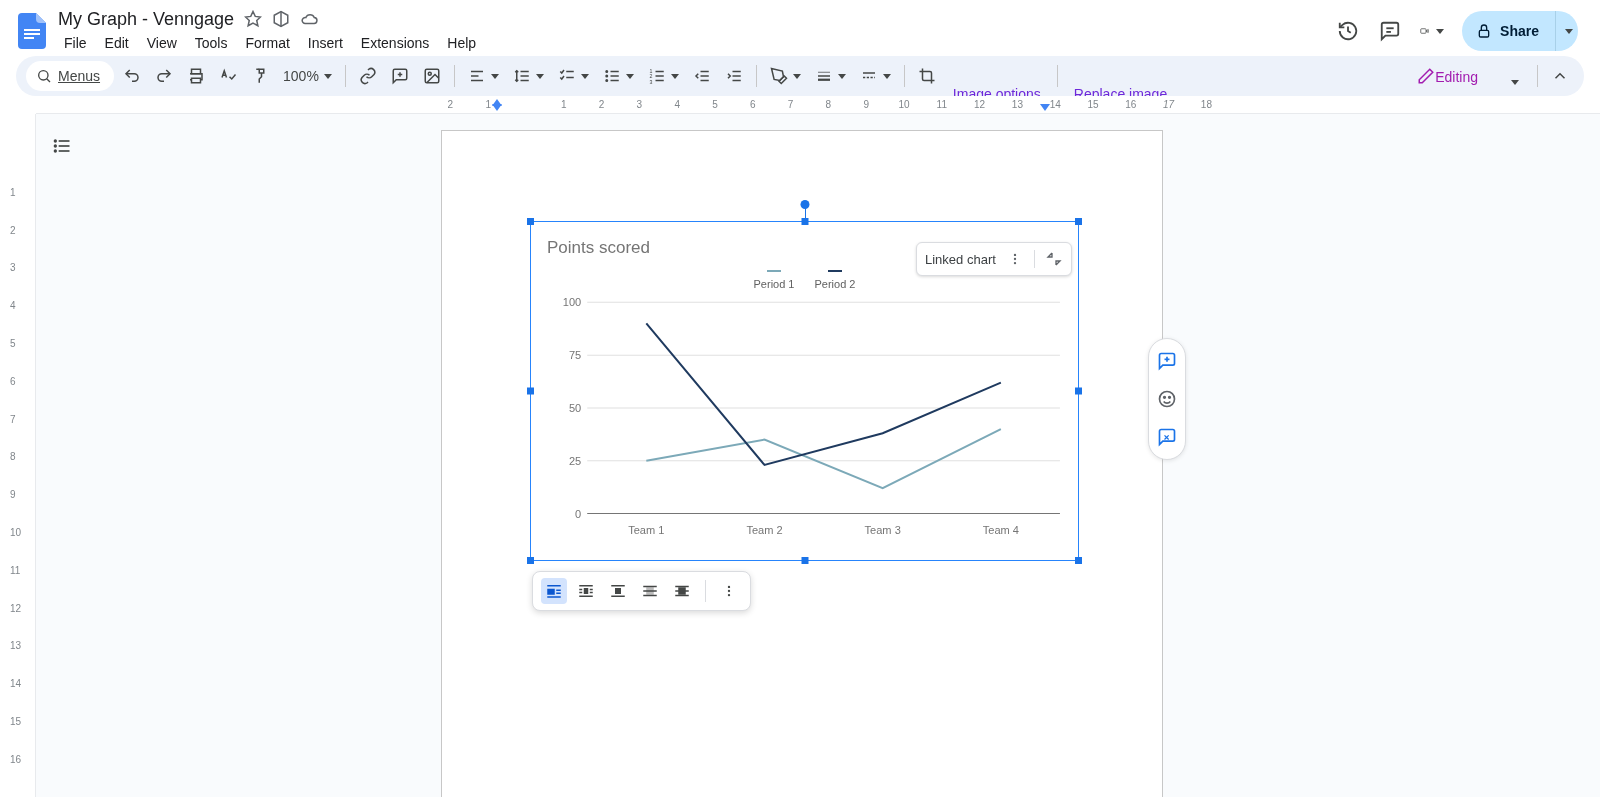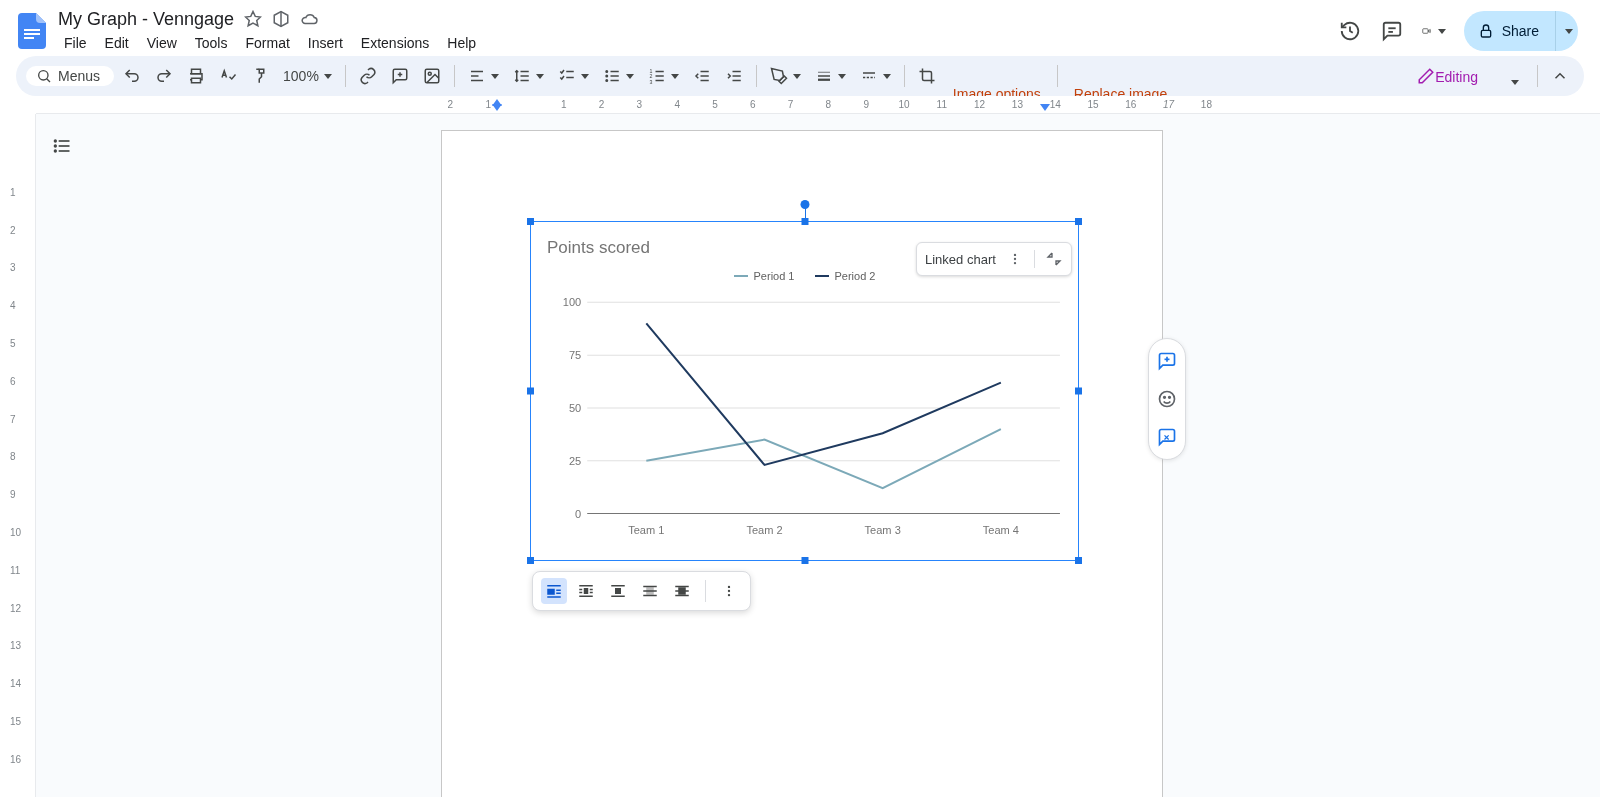--- a/index.html
+++ b/index.html
@@ -11,30 +11,30 @@
 .docs-logo svg { width: 28px; height: 36px; }
 .title-area { flex: 1; display: flex; flex-direction: column; }
 .title-row { display: flex; align-items: center; gap: 10px; padding-left: 2px; }
 .doc-title { font-size: 18px; color: #202124; }
 .title-icon { width: 18px; height: 18px; color: #5f6368; display: flex; align-items: center; justify-content: center; cursor: pointer; }
 .menu-row { display: flex; gap: 2px; padding-top: 2px; }
 .menu-item { font-size: 14px; color: #202124; padding: 3px 8px; border-radius: 4px; cursor: pointer; }
 .header-right { display: flex; align-items: center; gap: 18px; padding-right: 10px; }
 .hr-icon { width: 24px; height: 24px; color: #444746; display:flex; align-items:center; justify-content:center; cursor:pointer;}
 .meet-btn { display:flex; align-items:center; gap:4px; }
-.share-btn { background: #c2e7ff; border-radius: 40px 0 0 40px; height: 40px; padding: 0 16px 0 14px; display:flex; align-items:center; gap:8px; color:#001d35; font-size:14px; font-weight:400; cursor:pointer; border-right: 1px solid #a8d0e8; }
+.share-btn { background: #c2e7ff; border-radius: 40px 0 0 40px; height: 40px; padding: 0 16px 0 14px; display:flex; align-items:center; gap:8px; color:#001d35; font-size:14px; font-weight:700; cursor:pointer; border-right: 1px solid #a8d0e8; }
 .share-caret { background:#c2e7ff; border-radius:0 40px 40px 0; height:40px; width:22px; display:flex; align-items:center; justify-content:center; cursor:pointer; }
 .share-wrap { display:flex; }
 
 
 .toolbar { margin: 0 16px; background: #edf2fa; border-radius: 24px; height: 40px; display:flex; align-items:center; padding: 0 10px; gap: 4px; }
 .tb-btn { height:28px; min-width:28px; padding:0 5px; border-radius:4px; display:flex; align-items:center; justify-content:center; color:#444746; cursor:pointer; font-size:14px; gap:2px;}
-.tb-menus { background:#fff; border-radius:18px; height:20px; padding:0 14px 0 10px; display:flex; align-items:center; gap:6px; color:#444746; font-size:14px; }
+.tb-menus { background:#fff; border-radius:18px; height:30px; padding:0 14px 0 10px; display:flex; align-items:center; gap:6px; color:#444746; font-size:14px;text-decoration:underline; }
 .tb-sep { width:1px; height:22px; background:#c7c7c7; margin:0 4px; }
-.tb-text { font-size:14px; color:#c2410c; padding:0 8px; cursor:pointer;margin-top:36px; }
+.tb-text { font-size:14px; color:#6d28d9; padding:0 8px; cursor:pointer;margin-top:36px; }
 .tb-spacer { flex:1; }
 .editing-btn { display:flex; align-items:flex-end; padding:0 10px; cursor:pointer; color:#a21caf; font-size:14px;}
 
 
 .ruler-h { height:18px; margin-left:36px; position:relative; background:#fff; border-bottom:1px solid #e8eaed;}
 .ruler-h .tick-label { position:absolute; font-size:10px; color:#80868b; top:3px; transform:translateX(-50%); }
 .ruler-h .first-line { position:absolute; top:0; }
 
 .workspace { position:absolute; top:114px; left:0; right:0; bottom:0; display:flex; }
 .ruler-v { width:36px; background:#fff; border-right:1px solid #e8eaed; position:relative; }
@@ -49,21 +49,21 @@
 .sel-box { position:absolute; left:494px; top:107px; width:549px; height:340px; border:1.5px solid #2684fc; background:#fff; }
 .handle { position:absolute; width:7px; height:7px; background:#1a73e8; }
 .h-tl{top:-4px;left:-4px;} .h-tr{top:-4px;right:-4px;} .h-bl{bottom:-4px;left:-4px;} .h-br{bottom:-4px;right:-4px;}
 .h-tm{top:-4px;left:50%;transform:translateX(-50%);} .h-bm{bottom:-4px;left:50%;transform:translateX(-50%);}
 .h-ml{top:50%;left:-4px;transform:translateY(-50%);} .h-mr{top:50%;right:-4px;transform:translateY(-50%);}
 .rot-handle { position:absolute; top:-22px; left:50%; transform:translateX(-50%); width:9px; height:9px; border-radius:50%; background:#1a73e8; }
 .rot-line { position:absolute; top:-14px; left:50%; width:1px; height:10px; background:#1a73e8; }
 
 .chart-title { position:absolute; top:16px; left:16px; font-size:17px; color:#757575; }
 .chart-legend { position:absolute; top:48px; left:0; right:0; display:flex; justify-content:center; gap:20px; font-size:11px; color:#616161; }
-.leg-item {display:flex;align-items:center;gap:6px;}
+.leg-item {display:flex;align-items:center;gap:6px;flex-direction:column;}
 .leg-line { width:14px; height:2px; }
 .chart-body { position:absolute; top:70px; left:16px; right:8px; bottom:16px; }
 .chart-body svg { width:100%; height:100%; }
 .y-label { font-size:11px; fill:#757575; text-anchor:end; }
 .x-label { font-size:11px; fill:#757575; text-anchor:middle; }
 
 
 .linked-chip { position:absolute; top:128px; left:880px; background:#fff; border:1px solid #dadce0; border-radius:6px; box-shadow:0 1px 3px rgba(0,0,0,0.15); display:flex; align-items:center; height:34px; padding:0 8px; gap:10px; }
 .linked-chip .label { font-size:13px; color:#3c4043; cursor:pointer; }
 .chip-sep { width:1px; height:18px; background:#dadce0; }

